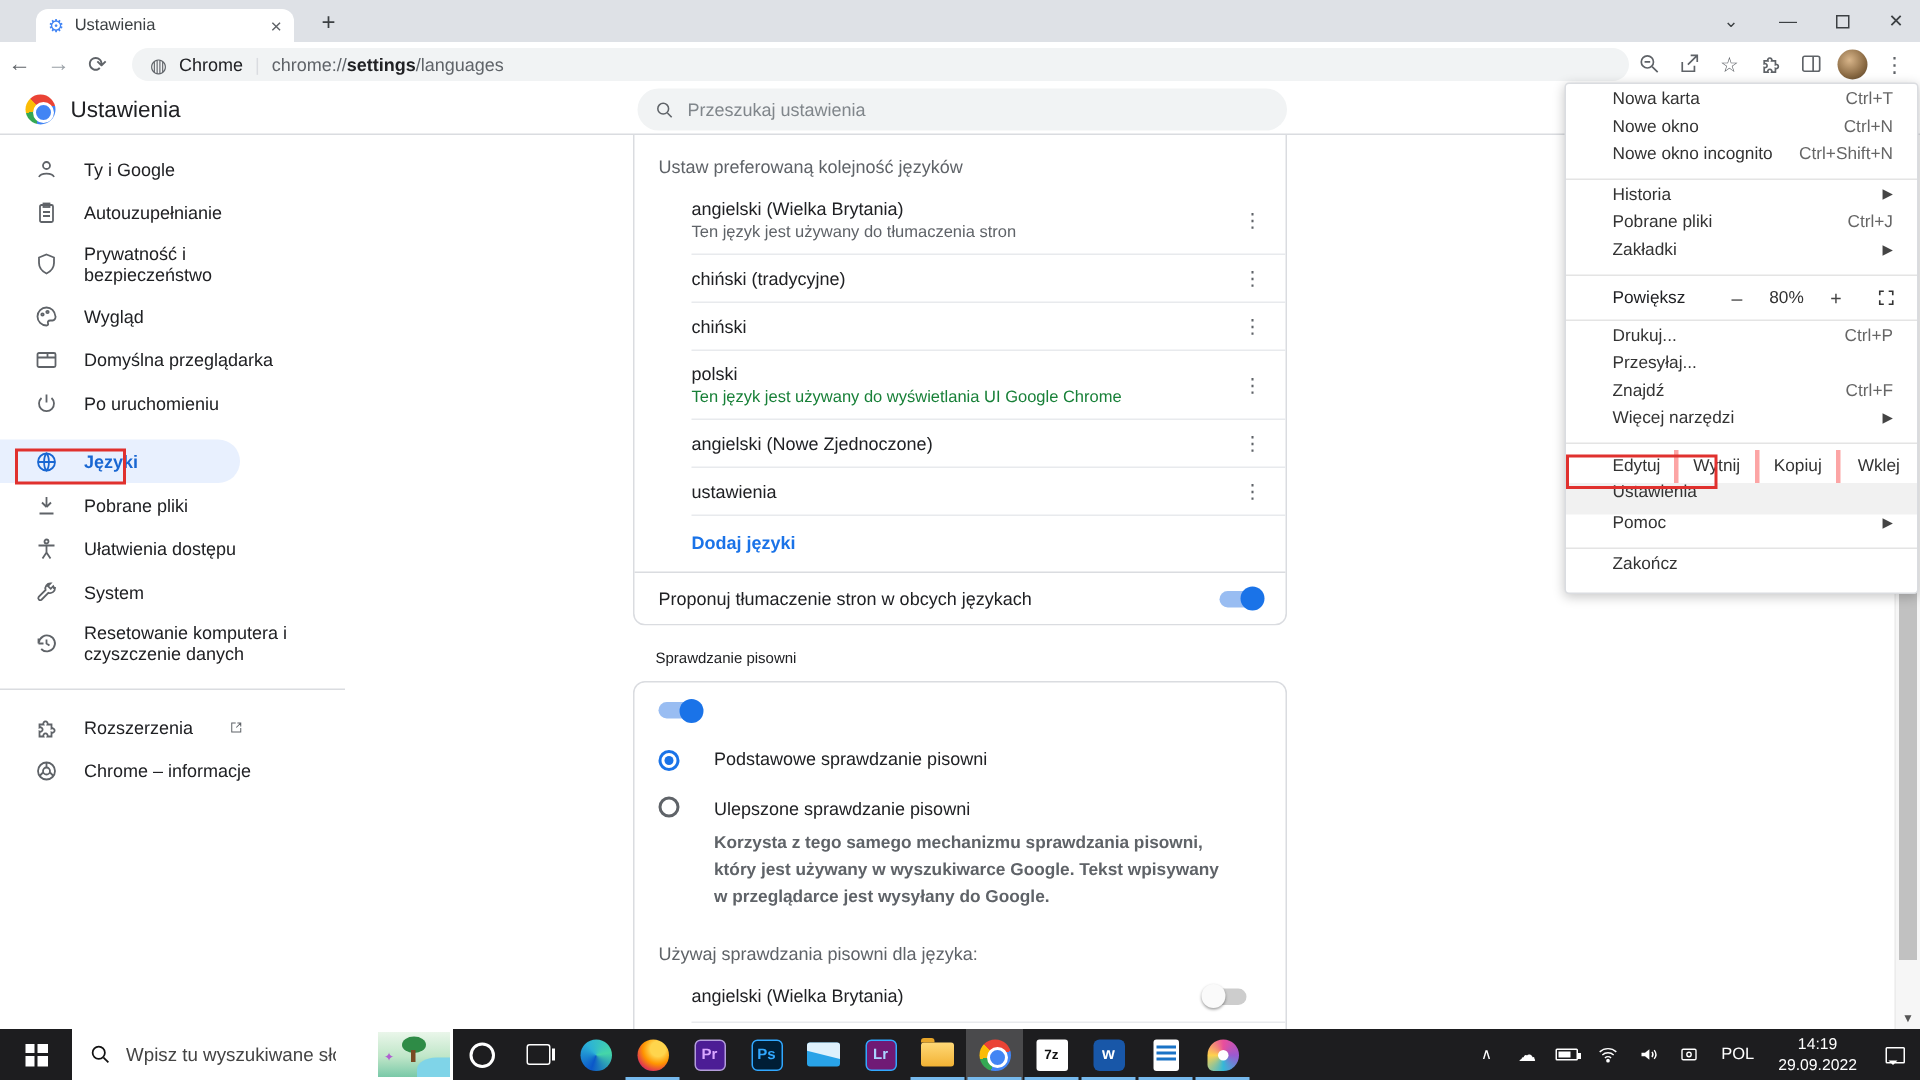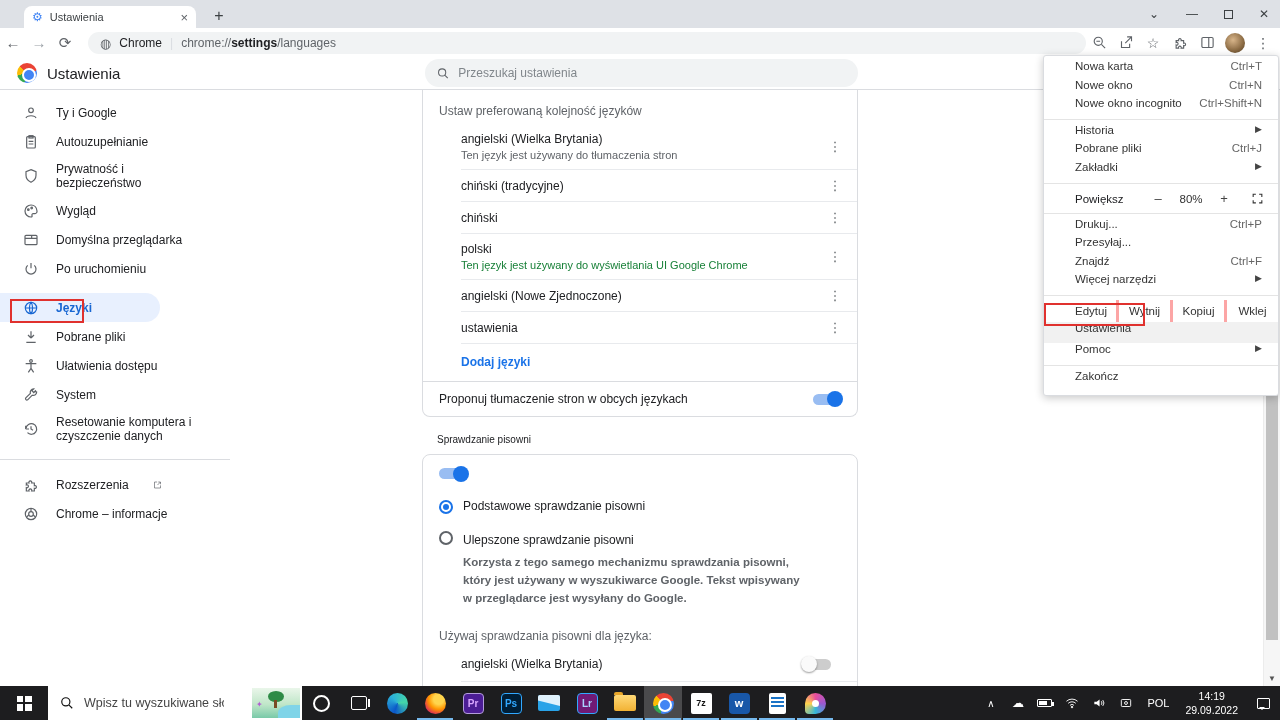--- a/index.html
+++ b/index.html
@@ -67,21 +67,21 @@
   .add-link { font-size:12px; color:#1a73e8; font-weight:bold; padding:11px 0 12px; margin-left:38px; cursor:pointer; }
   .card-div { height:1px; background:#dadce0; }
   .toggle-row { display:flex; align-items:center; padding:10px 16px; }
   .toggle-row .t-label { flex:1; font-size:12px; color:#202124; }
   .toggle { width:28px; height:11px; border-radius:6px; position:relative; flex:0 0 28px; cursor:pointer; }
   .toggle.on { background:#99bdf2; }
   .toggle.on::after { content:""; position:absolute; right:-2px; top:-2.5px; width:16px; height:16px; border-radius:50%; background:#1a73e8; }
   .toggle.off { background:#cdcdcd; }
   .toggle.off::after { content:""; position:absolute; left:-2px; top:-2.5px; width:16px; height:16px; border-radius:50%; background:#fafafa; box-shadow:0 1px 2px rgba(0,0,0,.4); }
   .section-title { font-size:10px; color:#202124; padding:17px 0 9px 15px; }
-  .radio-row { display:flex; gap:10px; padding:8px 16px; }
+  .radio-row { display:flex; gap:23px; padding:8px 16px; }
   .radio { width:14px; height:14px; border-radius:50%; border:2px solid #5f6368; flex:0 0 14px; position:relative; margin-top:1px; cursor:pointer; }
   .radio.sel { border-color:#1a73e8; }
   .radio.sel::after { content:""; position:absolute; left:2px; top:2px; width:6px; height:6px; border-radius:50%; background:#1a73e8; }
   .radio-label { font-size:12px; color:#202124; }
   .radio-desc { font-size:11.5px; color:#5f6368; margin-top:6px; line-height:1.55; width:345px;font-weight:bold; }
   .sub-label { font-size:12px; color:#5f6368; padding:14px 16px 4px; }
   .sc-rows { margin-left:38px; }
   .sc-row { display:flex; align-items:center; border-bottom:1px solid #e8eaed; padding:10px 16px 10px 0; min-height:31px; }
   .sc-row:last-child { border-bottom:none; }
   .sc-row .lang-name { flex:1; }

